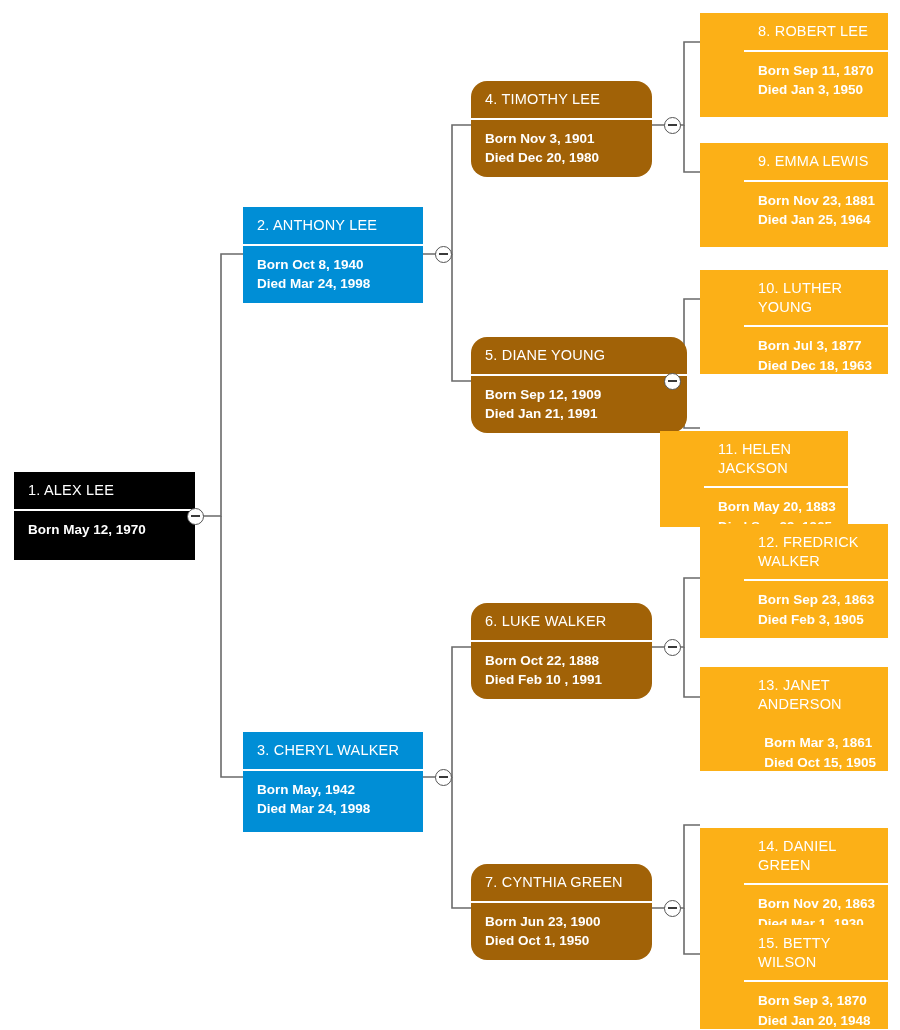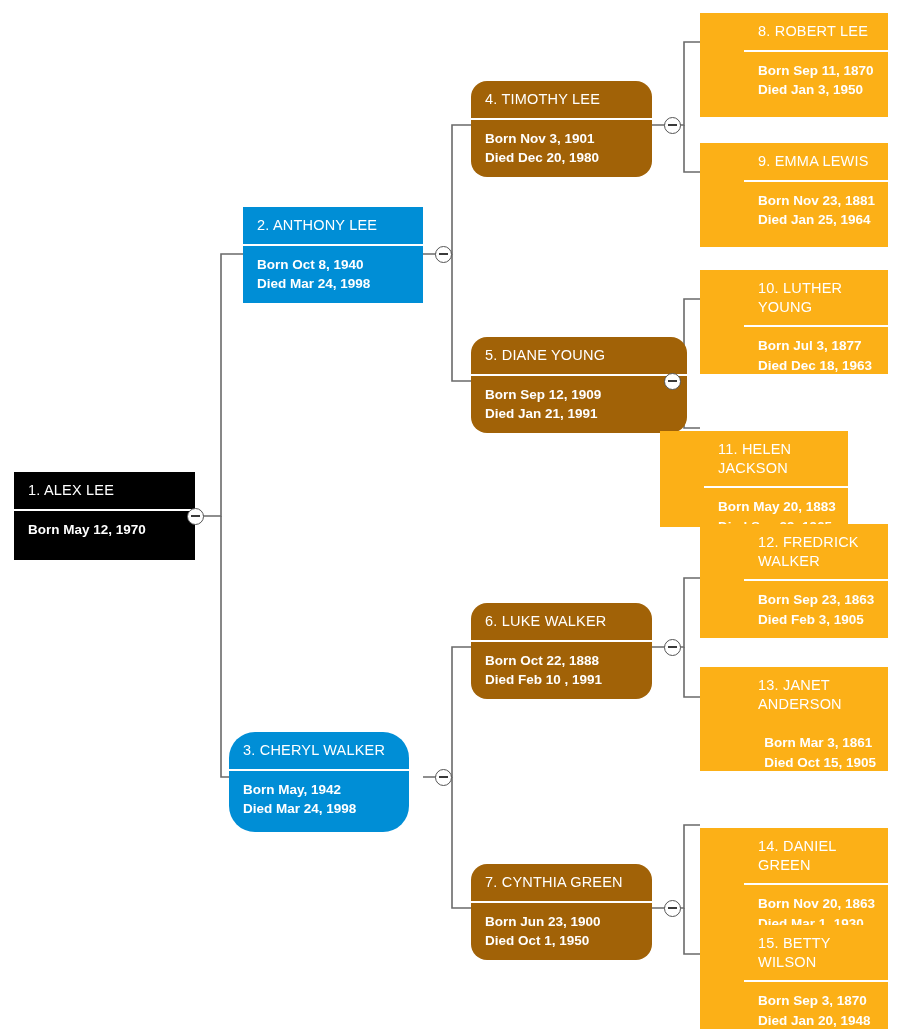--- a/index.html
+++ b/index.html
@@ -139,21 +139,21 @@
   <div class="node tone-blue" style="left:243px; top:207px; width:180px; height:96px;">
     <div class="node-header">2. ANTHONY LEE</div>
     <div class="node-divider"></div>
     <div class="node-body">
       <span class="life-line">Born Oct 8, 1940</span>
       <span class="life-line">Died Mar 24, 1998</span>
     </div>
   </div>
   <div class="toggle" style="left:443px; top:254px;"></div>
 
-  <div class="node tone-blue" style="left:229px; top:732px; width:180px; height:100px;border-radius:26px;">
+  <div class="node tone-blue" style="left:243px; top:732px; width:180px; height:100px;">
     <div class="node-header">3. CHERYL WALKER</div>
     <div class="node-divider"></div>
     <div class="node-body">
       <span class="life-line">Born May, 1942</span>
       <span class="life-line">Died Mar 24, 1998</span>
     </div>
   </div>
   <div class="toggle" style="left:443px; top:777px;"></div>
 
   <div class="node tone-cyan" style="left:471px; top:81px; width:181px; height:96px;">

